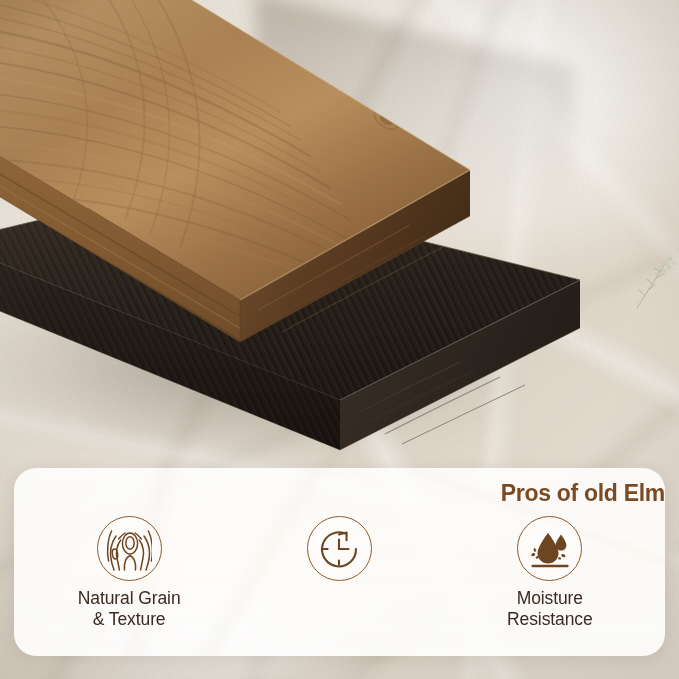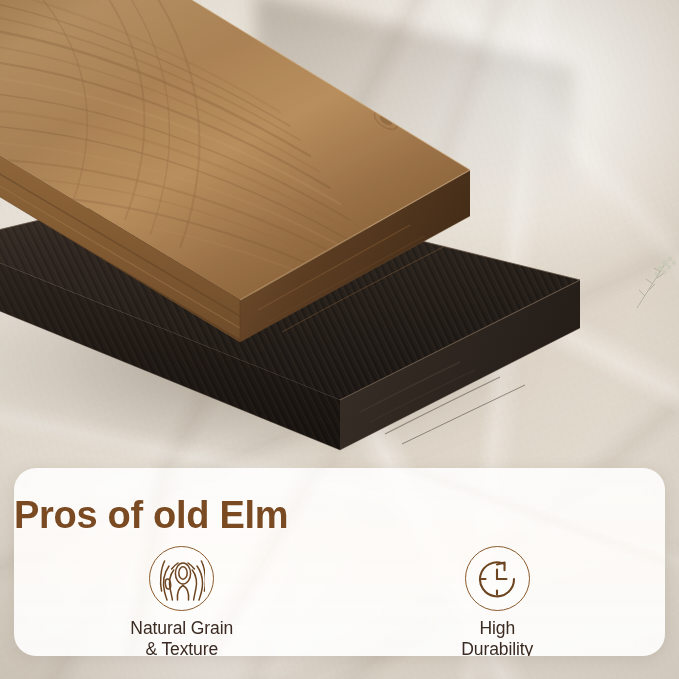--- a/index.html
+++ b/index.html
@@ -108,23 +108,23 @@
     position: absolute; inset: 0;
     opacity: 0.20;
     background-image:
       linear-gradient(100deg, rgba(255,255,255,0) 20%, rgba(225,215,200,0.6) 22%, rgba(255,255,255,0) 25%),
       linear-gradient(-60deg, rgba(255,255,255,0) 58%, rgba(220,210,195,0.55) 60%, rgba(255,255,255,0) 63%),
       linear-gradient(20deg, rgba(255,255,255,0) 76%, rgba(226,216,202,0.5) 78%, rgba(255,255,255,0) 80%);
   }
 
   .card-title {
     position: relative;
-    text-align: left;
-    margin: 26px 0 0 0;
-    font-size: 38px;
+    text-align: right;
+    margin: 12px 0 0 0;
+    font-size: 23px;
     font-weight: bold;
     letter-spacing: -0.3px;
     color: #7a4a22;
     text-shadow: 0 1px 0 rgba(255,255,255,0.6);
   }
 
   .features {
     position: relative;
     display: flex;
     justify-content: space-between;
@@ -370,22 +370,43 @@
 
               <path d="M28.5,12.2 L28.6,4.6 L21,6.4" stroke-linejoin="round"></path>
 
               <path d="M21,11.5 L21,21 L30.5,21"></path>
 
               <path d="M21,36.5 L21,32.5"></path>
               <path d="M5.6,21 L9.6,21"></path>
             </g>
           </svg>
         </div>
-        <div class="feature-label">High
-Durability</div>
       </div>
 
+      <div class="feature">
+        <div class="icon-circle">
+          <svg width="44" height="44" viewBox="0 0 44 44">
+            <g fill="#6d4520">
+
+              <path d="M20,6 C20,6 9.5,19.5 9.5,26.2 C9.5,32.1 14.2,36.4 20,36.4 C25.8,36.4 30.5,32.1 30.5,26.2 C30.5,19.5 20,6 20,6 Z"></path>
+
+              <path d="M33,7.5 C33,7.5 27.6,14.6 27.6,18.2 C27.6,21.3 30,23.6 33,23.6 C36,23.6 38.4,21.3 38.4,18.2 C38.4,14.6 33,7.5 33,7.5 Z"></path>
+
+              <path d="M6.6,20.5 C5.4,22 5.2,23.6 6.2,24.4 C7,25.1 8.2,24.5 8.4,23.2 Z" opacity="0.95"></path>
+              <ellipse cx="5.2" cy="27.6" rx="2.1" ry="1.5" transform="rotate(-20 5.2 27.6)"></ellipse>
+              <ellipse cx="9.2" cy="30.4" rx="1.7" ry="1.2" transform="rotate(-20 9.2 30.4)"></ellipse>
+
+              <ellipse cx="35.4" cy="28.6" rx="2.1" ry="1.5" transform="rotate(20 35.4 28.6)"></ellipse>
+              <ellipse cx="31.6" cy="31.4" rx="1.6" ry="1.1" transform="rotate(20 31.6 31.4)"></ellipse>
+            </g>
+
+            <path d="M4.5,39 L39.5,39" stroke="#6d4520" stroke-width="2.3" stroke-linecap="round" fill="none"></path>
+          </svg>
+        </div>
+        <div class="feature-label">Moisture
+Resistance</div>
+      </div>
 
 
     </div>
   </div>
 
 </div>
 
 </body></html>

